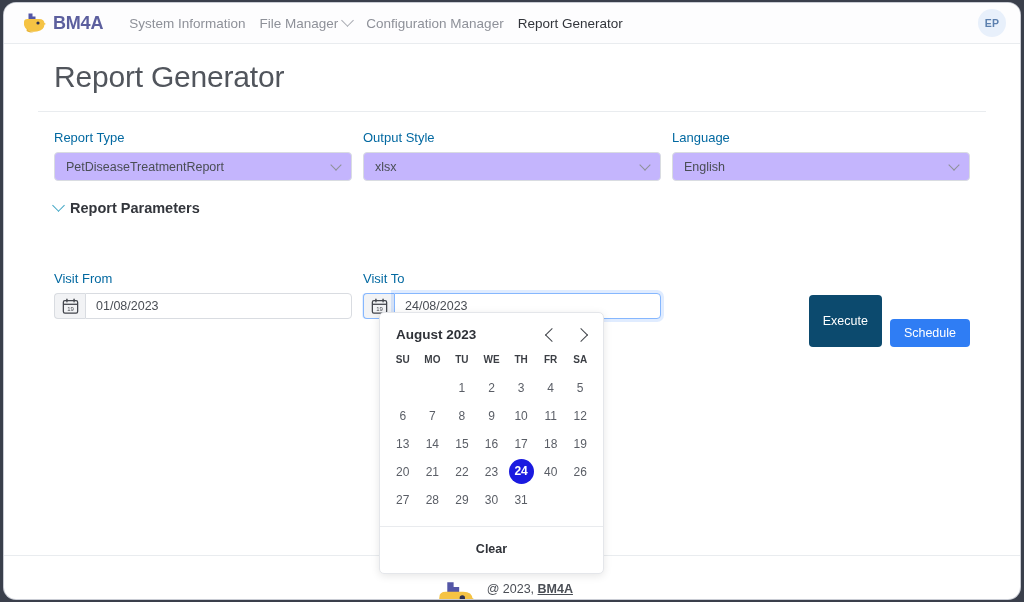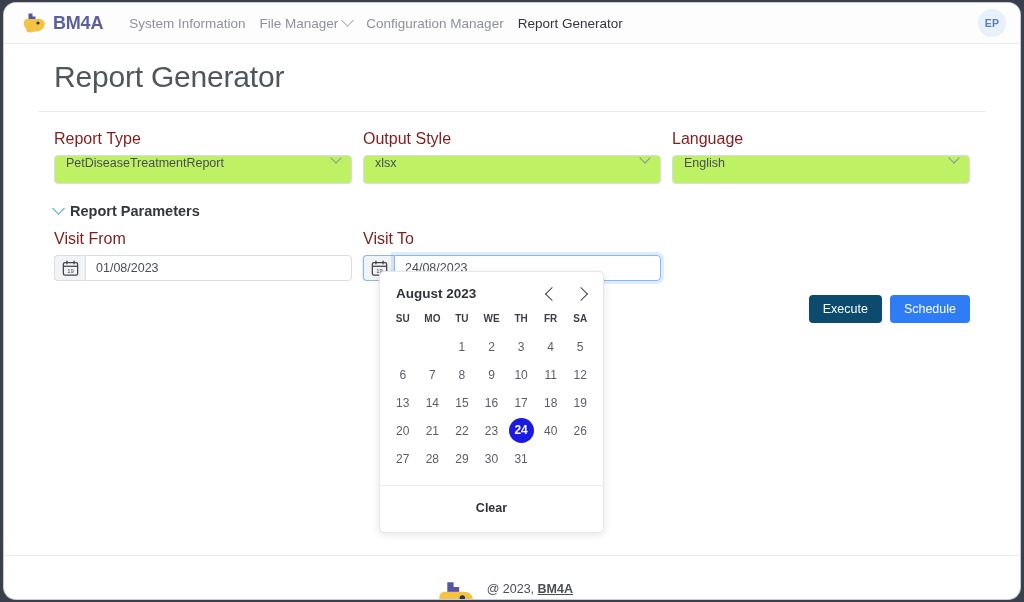--- a/index.html
+++ b/index.html
@@ -101,31 +101,32 @@
     letter-spacing: -0.2px;
   }
 
   .form-row {
     display: flex;
     gap: 11px;
     padding: 18px 16px 0 16px;
   }
   .form-group { flex: 1; min-width: 0; }
   .field-label {
-    font-size: 16px;
-    color: #7f1d1d;
+    font-size: 13px;
+    color: #0369a1;
     margin-bottom: 7px;
     display: block;
   }
   .select-box {
     height: 29px;
     border: 1px solid #d9dce1;
     border-radius: 4px;
-    background: #bef264;
-    display: flex;
+    background: #c4b5fd;
+    display: flex;
+    align-items: center;
     justify-content: space-between;
     padding: 0 11px;
     font-size: 12.5px;
     color: #4a4e55;
     cursor: pointer;
     box-sizing: border-box;
   }
   .select-caret {
     width: 7px; height: 7px;
     border-right: 1.3px solid #8e9199;
@@ -153,21 +154,21 @@
     font-weight: bold;
     color: #33363c;
   }
 
   .params-row {
     display: flex;
     gap: 11px;
     padding: 11px 16px 0 16px;
     position: relative;
   }
-  .param-group { flex: 1; min-width: 0; position: relative; }
+  .param-group { flex: 1; min-width: 0; position: relative; margin-top: 44px; }
 
   .date-input-group {
     display: flex;
     height: 26px;
     align-items: stretch;
   }
   .cal-addon {
     width: 31px;
     border: 1px solid #d9dce1;
     border-right: none;
@@ -290,21 +291,21 @@
   .btn {
     border: none;
     border-radius: 4px;
     font-size: 12.5px;
     padding: 7px 14px;
     cursor: pointer;
     font-family: "Liberation Sans", sans-serif;
     color: #ffffff;
   }
   .btn-secondary { background: #0c4a6e; }
-  .btn-primary { background: #2f7df4; }
+  .btn-primary { background: #2f7df4; margin-top: 24px; }
 
   
   .footer {
     border-top: 1px solid #e9ecef;
     height: 84px;
     display: flex;
     align-items: center;
     justify-content: center;
     gap: 12px;
   }

